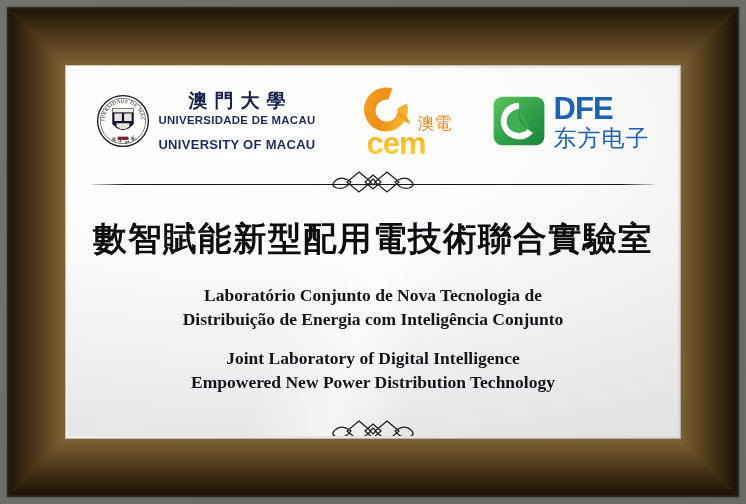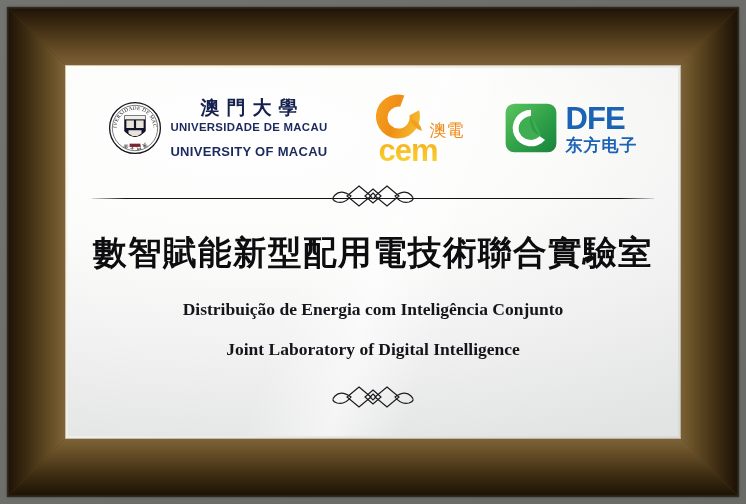--- a/index.html
+++ b/index.html
@@ -95,21 +95,21 @@
     font-family:"Liberation Sans",sans-serif;letter-spacing:-1px;
     background:linear-gradient(180deg,#f4a01c 0%,#f7c327 55%,#f9d83b 100%);
     -webkit-background-clip:text;background-clip:text;color:transparent;}
 
   
   .dfe{display:flex;align-items:center;gap:8px;flex:0 0 auto;}
   .dfe-mark{width:54px;height:54px;flex:0 0 auto;}
   .dfe-text{display:flex;flex-direction:column;line-height:1;}
   .dfe-en{font-family:"Liberation Sans",sans-serif;font-weight:700;font-size:31px;
     letter-spacing:-1px;color:#1b63b4;}
-  .dfe-cn{font-family:"Liberation Sans",sans-serif;font-weight:700;font-size:17px;
+  .dfe-cn{font-family:"Liberation Sans",sans-serif;font-weight:400;font-size:23px;
     letter-spacing:1px;color:#1b63b4;margin-top:3px;}
 
   
   .divider{position:relative;z-index:2;width:562px;height:26px;
     display:flex;align-items:center;justify-content:center;}
   .divider .rule{position:absolute;left:0;right:0;top:50%;height:1px;
     background:linear-gradient(to right,rgba(20,20,20,.15),#15161a 6%,#111216 94%,rgba(20,20,20,.15));}
   .divider .orn{position:relative;z-index:3;}
 
   
@@ -234,25 +234,27 @@
                 <path d="M52,9 L55,12 L52,15 L49,12 Z"></path>
               </g>
             </svg>
           </div>
         </div>
 
         <div class="title-zone">
           <div class="title-cn">數智賦能新型配用電技術聯合實驗室</div>
 
           <div class="sub sub-pt">
+            <span class="ln">Laboratório Conjunto de Nova Tecnologia de</span>
             <span class="ln">Distribuição de Energia com Inteligência Conjunto</span>
           </div>
 
           <div class="sub sub-en">
             <span class="ln">Joint Laboratory of Digital Intelligence</span>
+            <span class="ln">Empowered New Power Distribution Technology</span>
           </div>
         </div>
 
         <div class="divider div-bottom">
 
           <div class="orn">
             <svg width="104" height="24" viewBox="0 0 104 24">
               <g fill="none" stroke="#1a1a1f" stroke-width="1.2">
                 <path d="M30,12 q-10,-7 -16,-1 q-5,5 2,7 q8,2 14,-6 Z"></path>
                 <path d="M74,12 q10,-7 16,-1 q5,5 -2,7 q-8,2 -14,-6 Z"></path>

